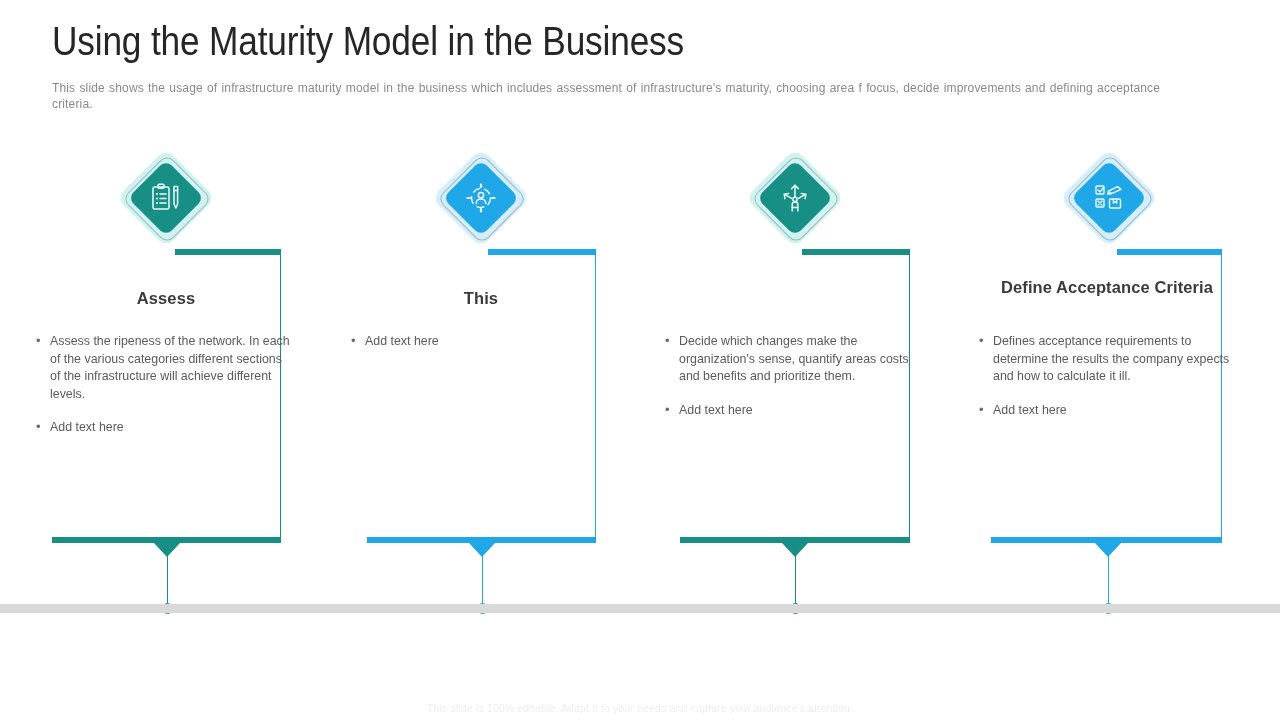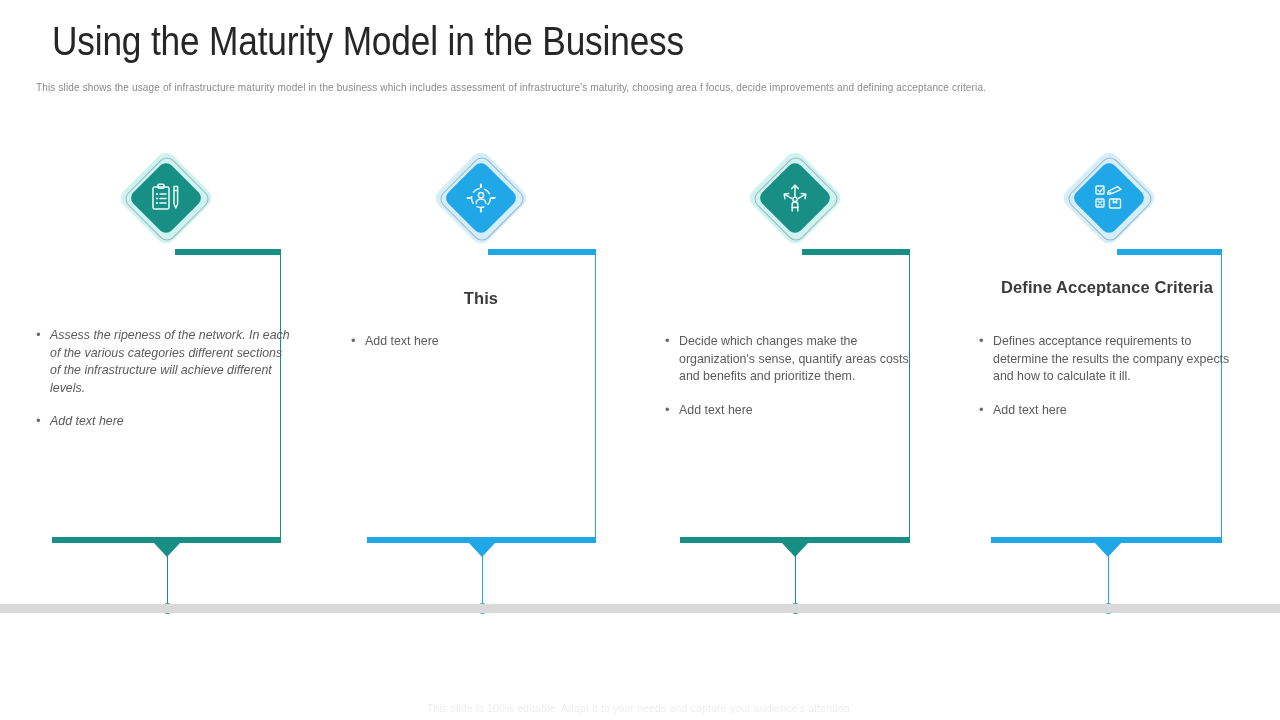--- a/index.html
+++ b/index.html
@@ -18,22 +18,22 @@
     font-family:"Liberation Sans", sans-serif;
     font-size:41px;
     font-weight:300;
     letter-spacing:-0.2px;
     color:#262626;
     transform:scaleX(0.86);
     transform-origin:left center;
     white-space:nowrap;
   }
   .subtitle{
-    position:absolute;left:36px;top:80px;width:1108px;
-    font-size:10px;
+    position:absolute;left:52px;top:80px;width:1108px;
+    font-size:12px;
     line-height:16px;
     color:#8a8a8a;
     text-align:justify;
     letter-spacing:.15px;
   }
 
   
   .col{position:absolute;top:150px;width:300px;height:420px;}
   .col-1{left:16px;}
   .col-2{left:331px;}
@@ -139,21 +139,22 @@
       </div>
     </div>
 
     <div class="bar-top" style="left:159px;top:99px;width:106px;background:#188f85;"></div>
     <div class="rail" style="left:264px;top:99px;height:288px;background:#188f85;"></div>
     <div class="bar-bottom" style="left:36px;top:387px;width:229px;background:#188f85;"></div>
     <div class="pointer" style="left:138px;top:393px;border-top:14px solid #188f85;"></div>
     <div class="stem" style="left:151px;top:398px;height:58px;background:#188f85;"></div>
     <div class="dot" style="left:146px;top:453px;border:1.4px solid #188f85;"></div>
 
-    <div class="bullets" style="top:177px;font-style:italic;">
+    <div class="card-head" style="top:138px;">Assess</div>
+    <div class="bullets" style="top:183px;">
       <div class="bullet">Assess the ripeness of the network. In each of the various categories different sections of the infrastructure will achieve different levels.</div>
       <div class="bullet">Add text here</div>
     </div>
   </div>
 
   <div class="col col-2">
     <div class="badge">
       <div class="dia-glow" style="background: rgb(212, 238, 252);"></div>
       <div class="dia-outline"></div>
       <div class="dia-core" style="background: rgb(32, 167, 232);"></div>

